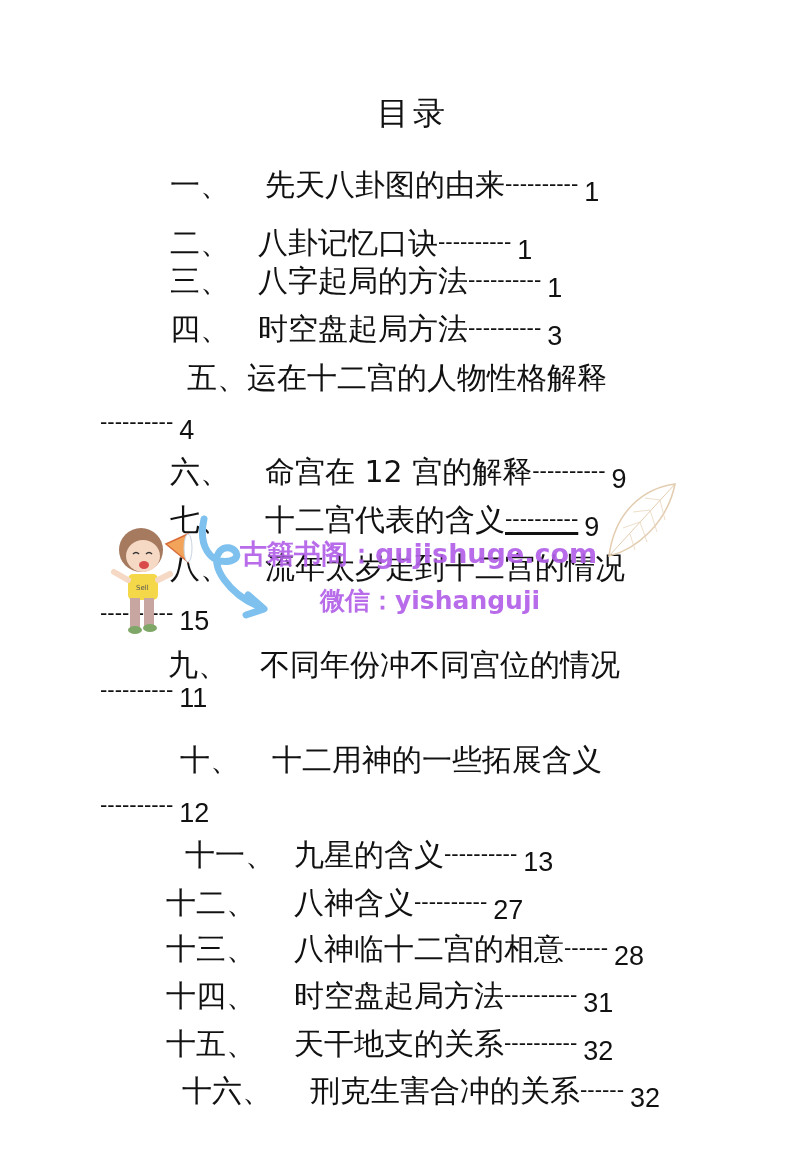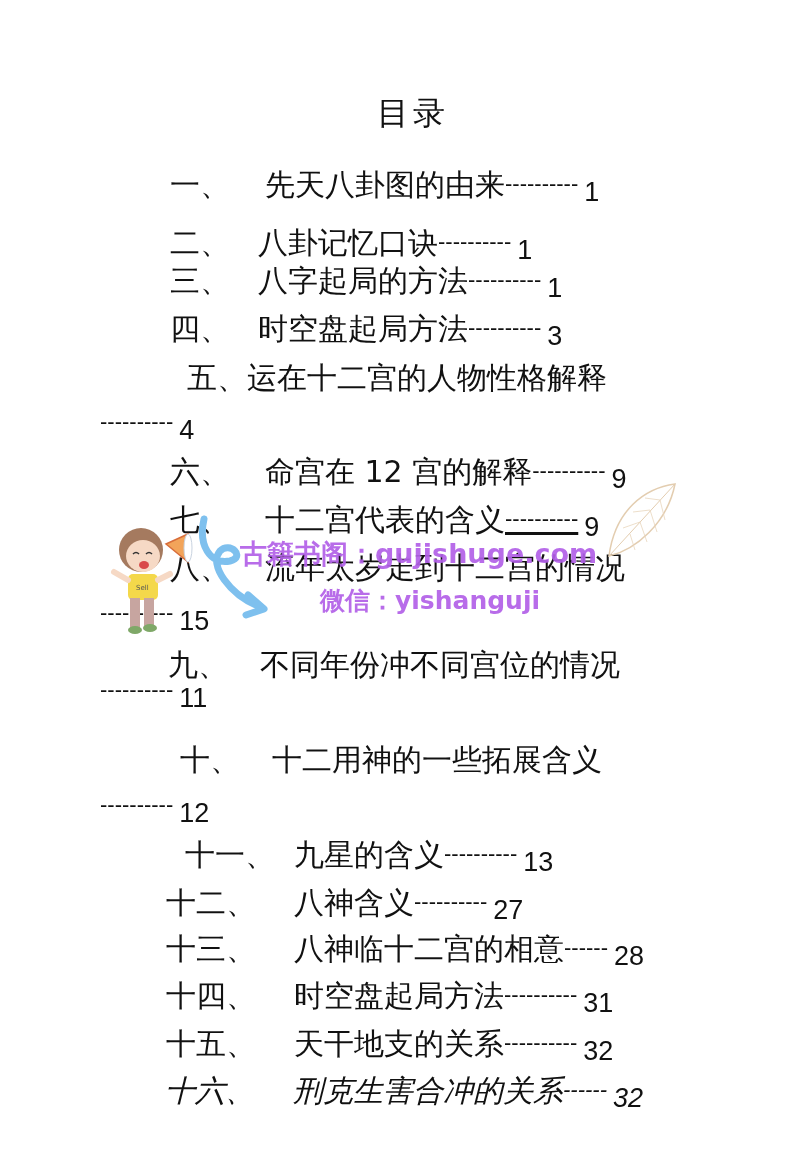--- a/index.html
+++ b/index.html
@@ -87,21 +87,21 @@
 </div>
 <div class="line" style="left:166px;top:930px;">
   <span class="num" style="width:128px">十三、</span><span class="txt">八神临十二宫的相意</span><span class="dots">------</span><span class="pg">28</span>
 </div>
 <div class="line" style="left:166px;top:977px;">
   <span class="num" style="width:128px">十四、</span><span class="txt">时空盘起局方法</span><span class="dots">----------</span><span class="pg">31</span>
 </div>
 <div class="line" style="left:166px;top:1025px;">
   <span class="num" style="width:128px">十五、</span><span class="txt">天干地支的关系</span><span class="dots">----------</span><span class="pg">32</span>
 </div>
-<div class="line" style="left:165px;top:1072px;font-style:italic;">
+<div class="line" style="left:182px;top:1072px;">
   <span class="num" style="width:128px">十六、</span><span class="txt">刑克生害合冲的关系</span><span class="dots">------</span><span class="pg">32</span>
 </div>
 
 <svg style="position:absolute;left:605px;top:480px;" width="75" height="80" viewBox="0 0 75 80">
   <path d="M70 4 C40 8 10 30 4 76 C30 70 62 44 70 4 Z" fill="none" stroke="#e3cdb0" stroke-width="1.5"></path>
   <path d="M70 4 L4 76" stroke="#e3cdb0" stroke-width="1"></path>
   <path d="M55 20 L60 40 M45 30 L52 52 M35 42 L42 62 M25 54 L30 70 M55 20 L40 18 M45 30 L28 32 M35 42 L18 48" stroke="#e8d6bd" stroke-width="0.8" fill="none"></path>
 </svg>
 
 <svg style="position:absolute;left:108px;top:518px;" width="85" height="120" viewBox="0 0 85 120">

